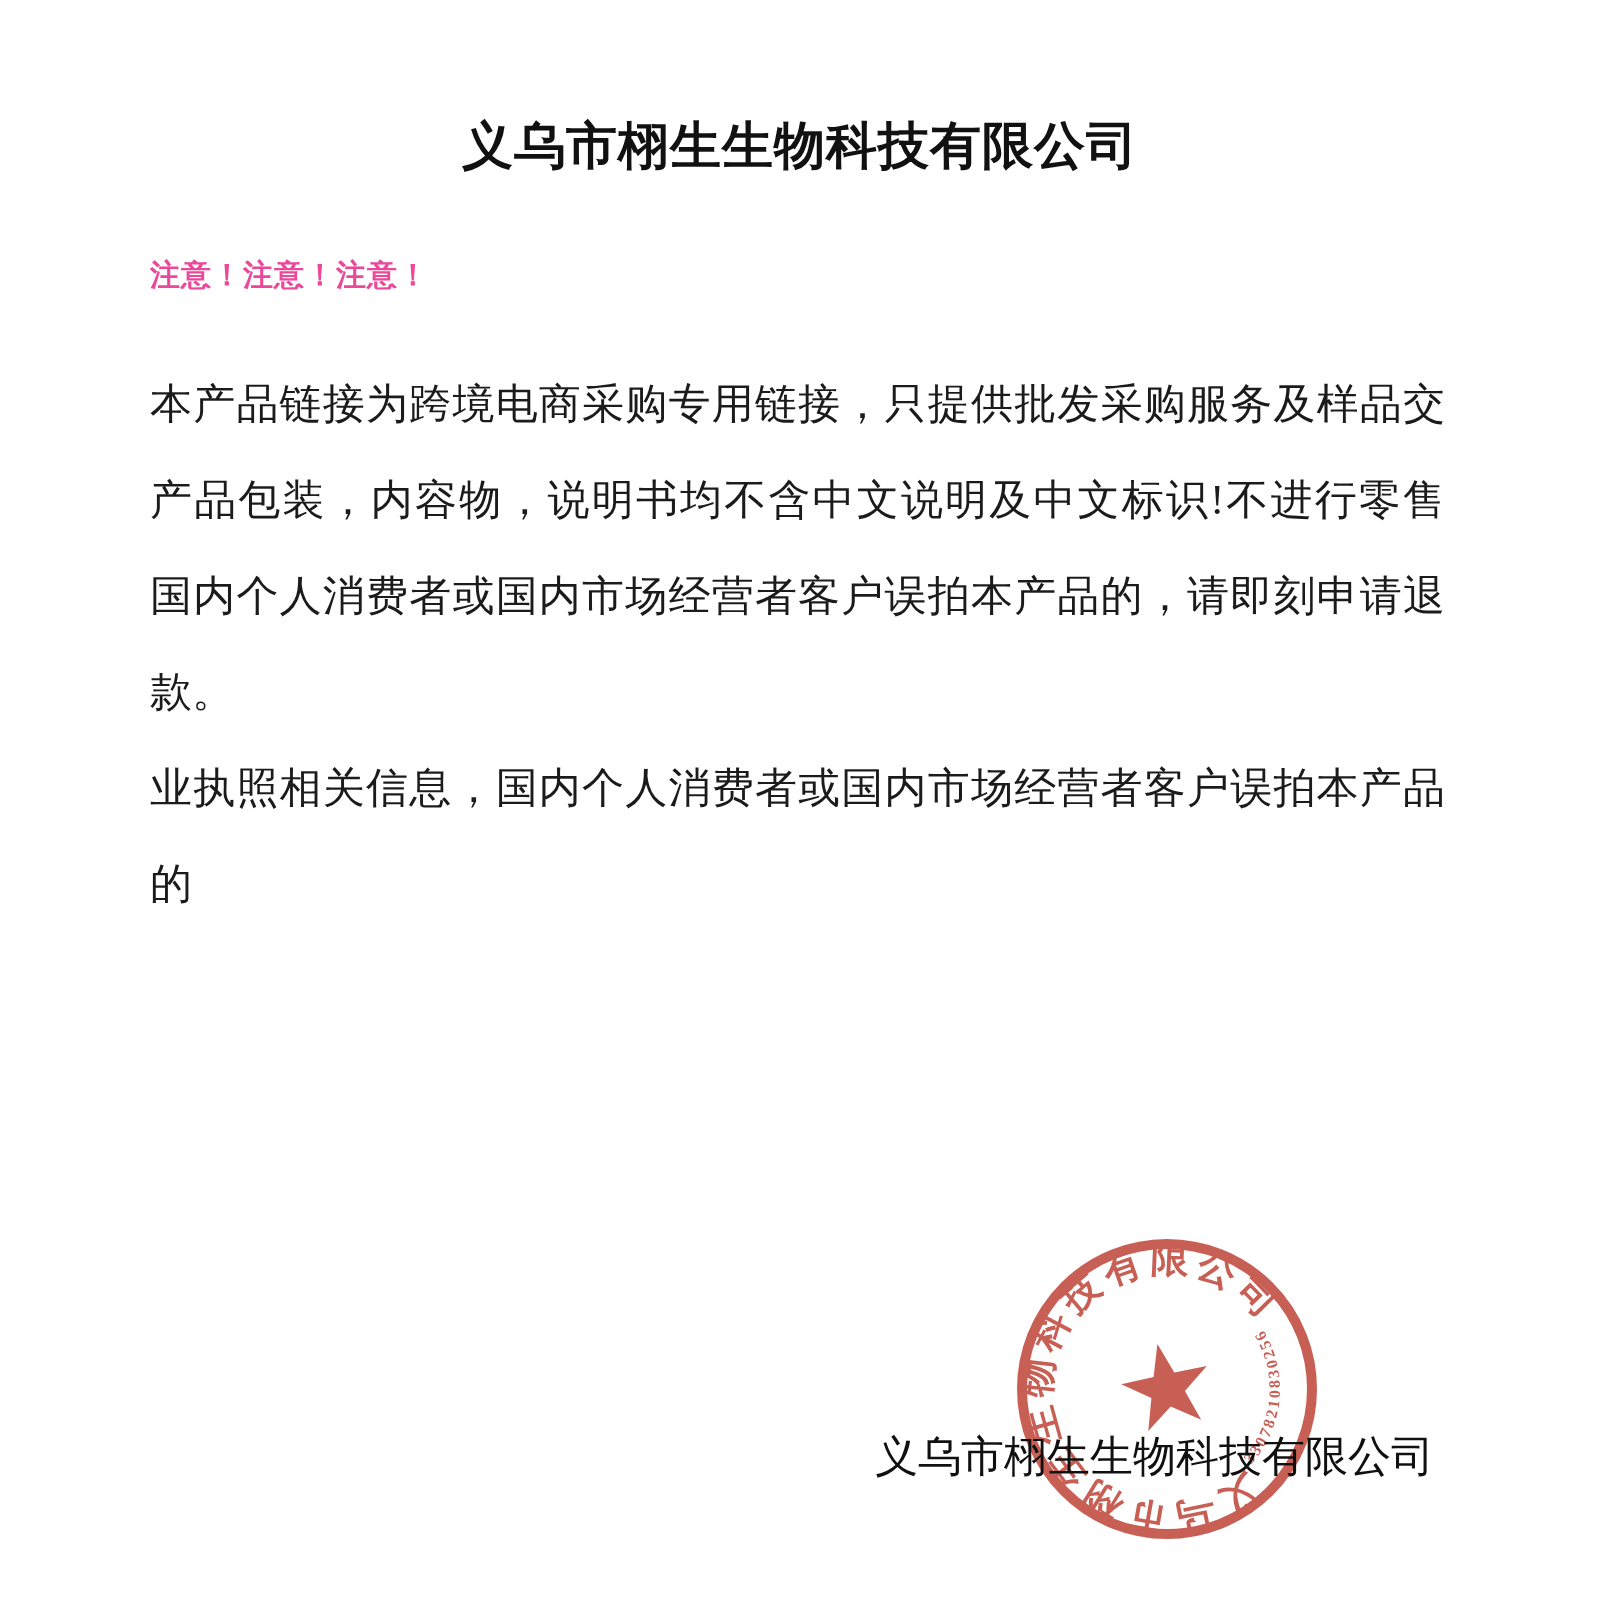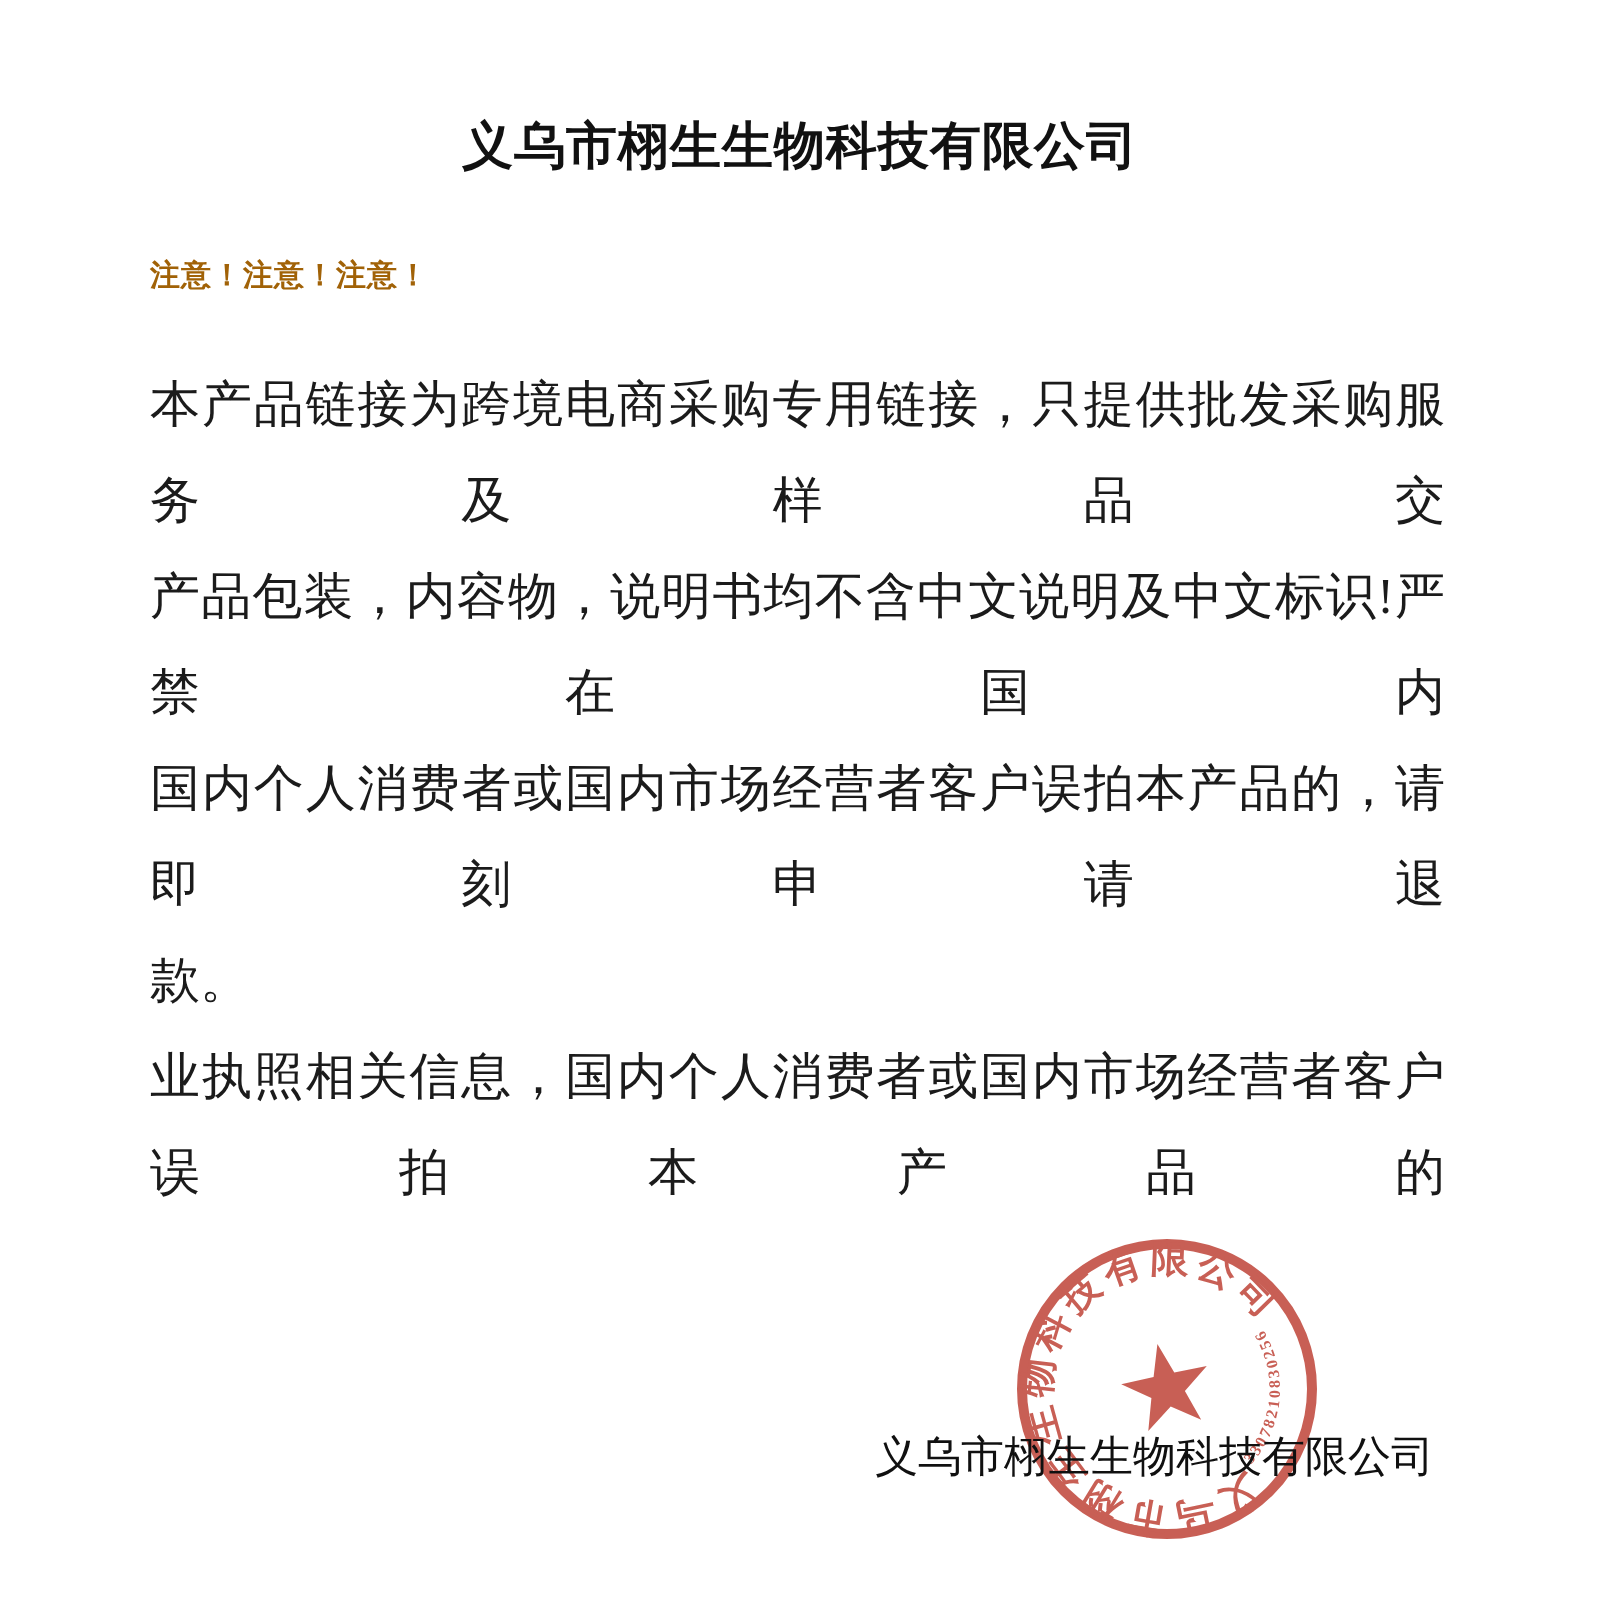--- a/index.html
+++ b/index.html
@@ -23,21 +23,21 @@
   .notice{
     margin:74px 0 0 150px;
     font-size:30px;
     font-weight:bold;
     letter-spacing:1px;
   }
   .body-text{
     margin:60px 155px 0 150px;
   }
   .line{
-    font-size:50px;
+    font-size:42px;
     line-height:96px;
     white-space:pre-wrap;
     text-align:left;
   }
   .line.fill{
     text-align:justify;
     text-align-last:justify;
     text-justify:inter-character;
   }
   .seal{
@@ -61,25 +61,25 @@
     white-space:nowrap;
   }
 </style>
 </head>
 <body>
 
 <div class="page">
 
   <h1 class="doc-title">义乌市栩生生物科技有限公司</h1>
 
-  <div class="notice" style="color: #a16207;">注意！注意！注意！</div>
+  <div class="notice" style="color: #ec4899;">注意！注意！注意！</div>
 
   <div class="body-text">
       <div class="line fill">本产品链接为跨境电商采购专用链接，只提供批发采购服务及样品交</div>
-      <div class="line fill">产品包装，内容物，说明书均不含中文说明及中文标识!严禁在国内</div>
+      <div class="line fill">产品包装，内容物，说明书均不含中文说明及中文标识!不进行零售</div>
       <div class="line fill">国内个人消费者或国内市场经营者客户误拍本产品的，请即刻申请退</div>
       <div class="line">款。</div>
       <div class="line fill">业执照相关信息，国内个人消费者或国内市场经营者客户误拍本产品的</div>
     </div>
 
   <svg class="seal" width="350" height="350" viewBox="0 0 350 350">
     <defs>
       <path id="sealArc" d="M 257.7 257.7 A 117 117 0 0 1 62 144.7 A 117 117 0 0 1 276.3 116.5" fill="none"></path>
       <path id="serialArc" d="M 259 250.6 A 113 113 0 0 0 270.8 115.1" fill="none"></path>
     </defs>

